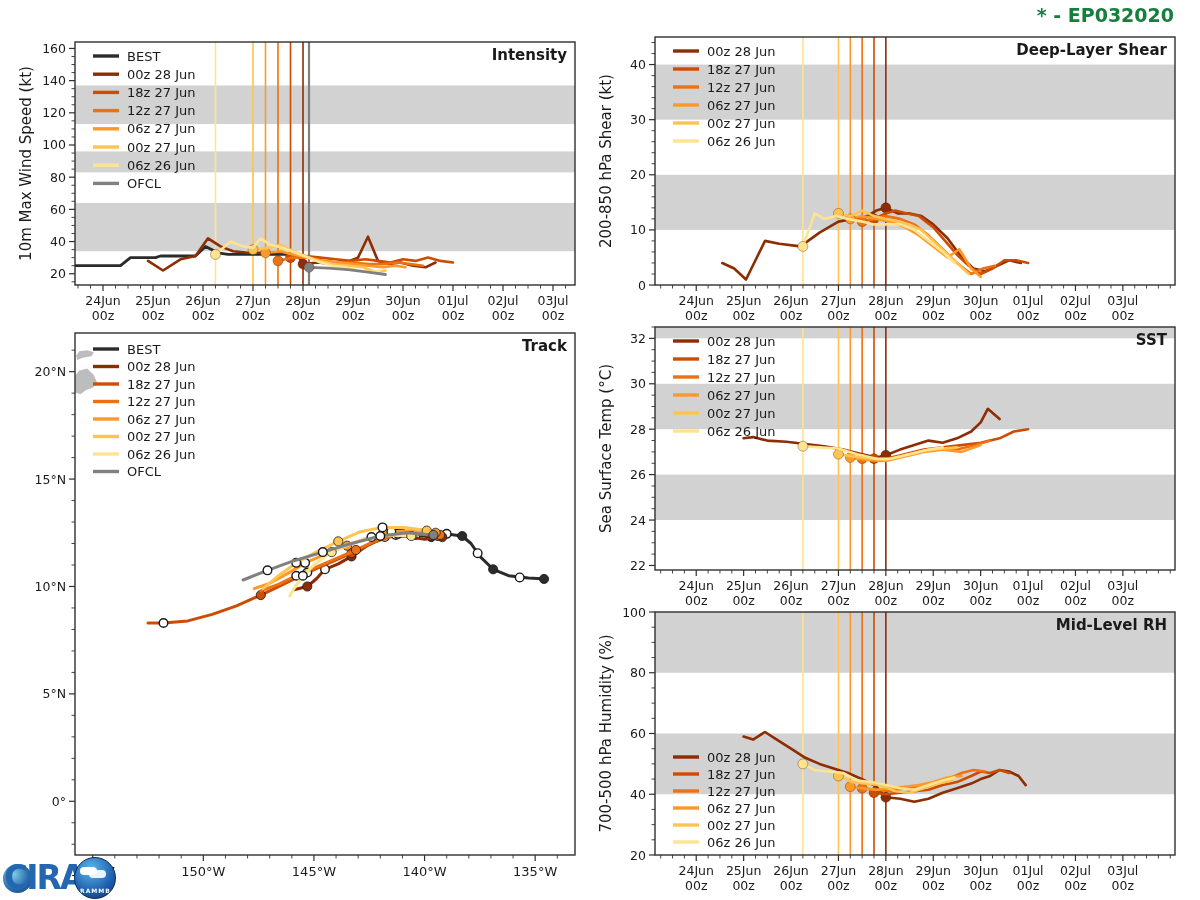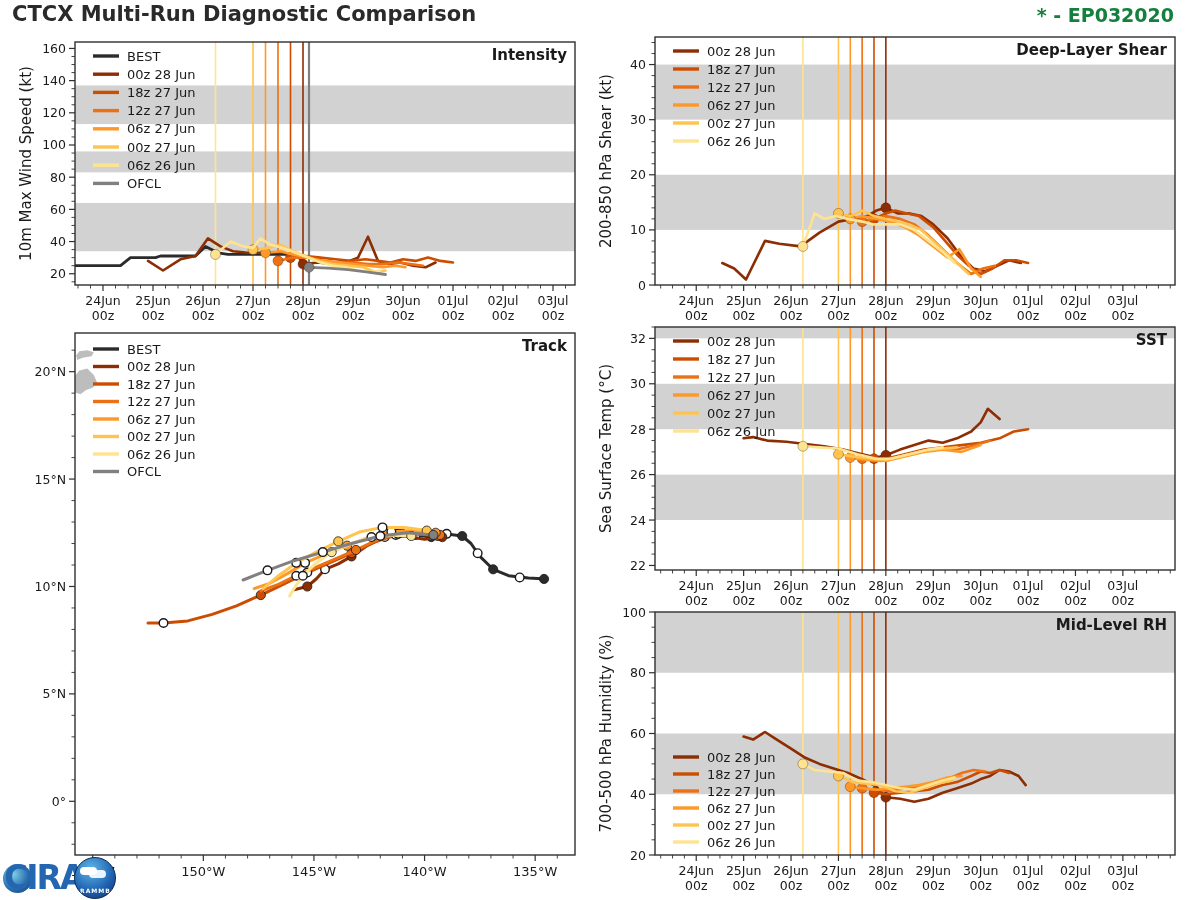--- a/index.html
+++ b/index.html
@@ -705,21 +705,20 @@
           <text x="127" y="423.5" font-size="13" fill="#1a1a1a">06z 27 Jun</text>
           <line x1="93" x2="119" y1="436.5" y2="436.5" stroke="#fec44f" stroke-width="3.4"></line>
           <text x="127" y="441" font-size="13" fill="#1a1a1a">00z 27 Jun</text>
           <line x1="93" x2="119" y1="454" y2="454" stroke="#fee391" stroke-width="3.4"></line>
           <text x="127" y="458.5" font-size="13" fill="#1a1a1a">06z 26 Jun</text>
           <line x1="93" x2="119" y1="471.5" y2="471.5" stroke="#808080" stroke-width="3.4"></line>
           <text x="127" y="476" font-size="13" fill="#1a1a1a">OFCL</text>
         </g>
       </g>
     </svg>
-  <div class="hdr-title">CTCX Multi-Run Diagnostic Comparison</div>
   <div class="hdr-storm">* - EP032020</div>
   <div class="logo">
     <span class="globe"></span>
     <span class="cira">CIRA</span>
     <span class="badge">
       <span class="cloud"></span>
       <span class="rammb">RAMMB</span>
     </span>
   </div>
 </div>

